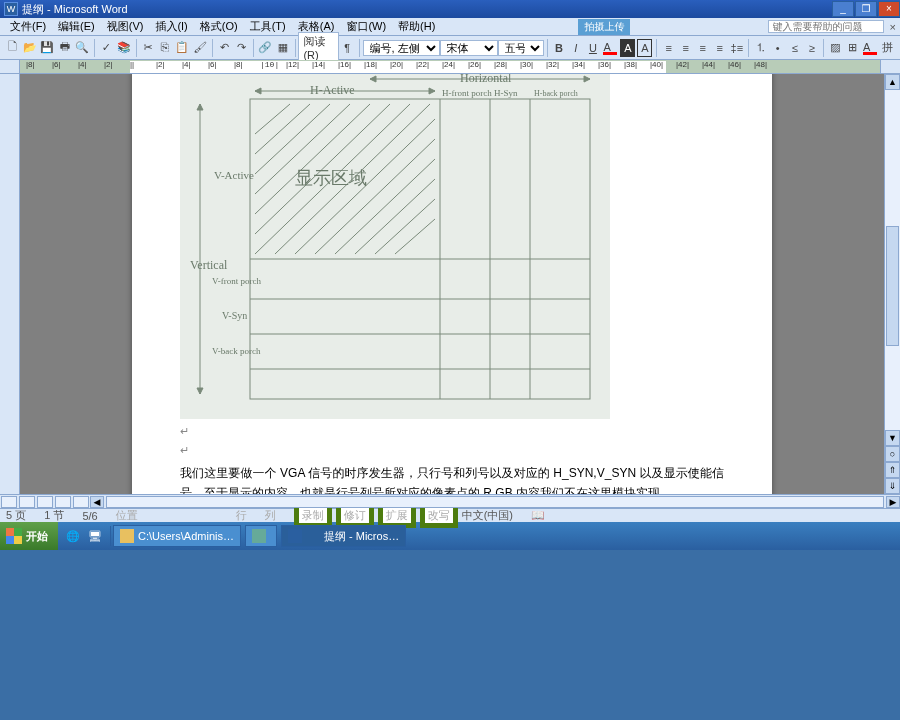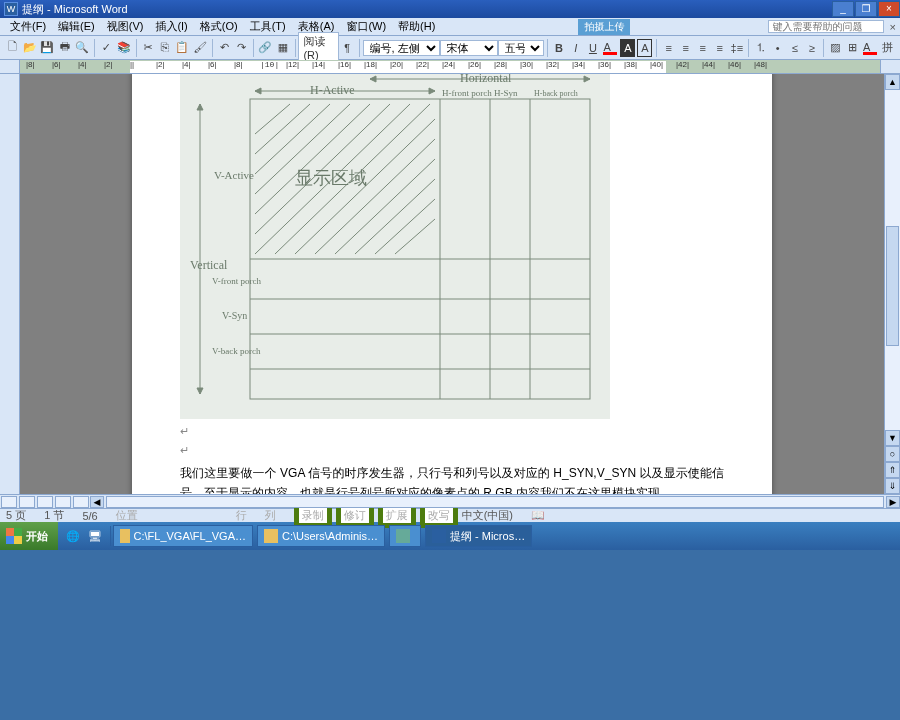--- a/index.html
+++ b/index.html
@@ -70,21 +70,21 @@
 .statusbar .rec { border:5px solid #4d7c0f; padding:0 3px; margin-right:4px; background:#fff; }
 
 
 .taskbar { height: 28px; background: linear-gradient(#3a7fc0, #2a5fa0); display: flex; align-items: center; font-size: 11px; color: #fff; }
 .taskbar .start { height: 100%; display: flex; align-items: center; padding: 0 10px 0 6px; background: linear-gradient(#5fa04a, #3a7a2a); cursor: pointer; font-weight: bold; }
 .taskbar .start .flag { width:16px;height:16px;background:#fff;border-radius:2px;margin-right:4px;display:grid;grid-template-columns:1fr 1fr;grid-template-rows:1fr 1fr; }
 .taskbar .start .flag span:nth-child(1){background:#e74;} .taskbar .start .flag span:nth-child(2){background:#4a4;} .taskbar .start .flag span:nth-child(3){background:#48e;} .taskbar .start .flag span:nth-child(4){background:#ec4;}
 .taskbar .ql { display:flex; align-items:center; padding:0 4px; border-right:1px solid #2a5fa0; }
 .taskbar .ql .qbtn { width:20px;height:20px;margin:0 1px;display:flex;align-items:center;justify-content:center;cursor:pointer; }
 .taskbar .task { height: 22px; display: flex; align-items: center; padding: 0 6px; margin: 0 2px; background: #4a8fd0; border: 1px solid #2a5fa0; cursor: pointer; max-width: 140px; overflow: hidden; white-space: nowrap; }
-.taskbar .task.active { background: #2a5f9a; }
+.taskbar .task.active { background: #2a5f9a; gap: 18px; }
 .taskbar .task .ticon { width:14px;height:14px;background:#e8c060;margin-right:4px;display:inline-block; }
 .taskbar .tray { margin-left: auto; padding: 0 6px; font-size: 10px; }
 </style>
 </head>
 <body>
 
 <div class="titlebar">
   <span class="icon">W</span>
   <span class="title">提纲 - Microsoft Word</span>
   <div class="winbtns">
@@ -315,24 +315,20 @@
         <span></span>
       </span>
     <span>开始</span>
   </div>
   <div class="ql">
     <div class="qbtn">🌐</div>
     <div class="qbtn">🖥</div>
   </div>
   <div class="task">
       <span class="ticon"></span>
-      <span>C:\FL_VGA\FL_VGA…</span>
-    </div>
-  <div class="task">
-      <span class="ticon"></span>
       <span>C:\Users\Adminis…</span>
     </div>
   <div class="task">
       <span class="ticon" style="background:#6a9"></span>
     </div>
   <div class="task active">
       <span class="ticon" style="background:#2a5fa0"></span>
       <span>提纲 - Micros…</span>
     </div>
   <div class="tray"></div>

